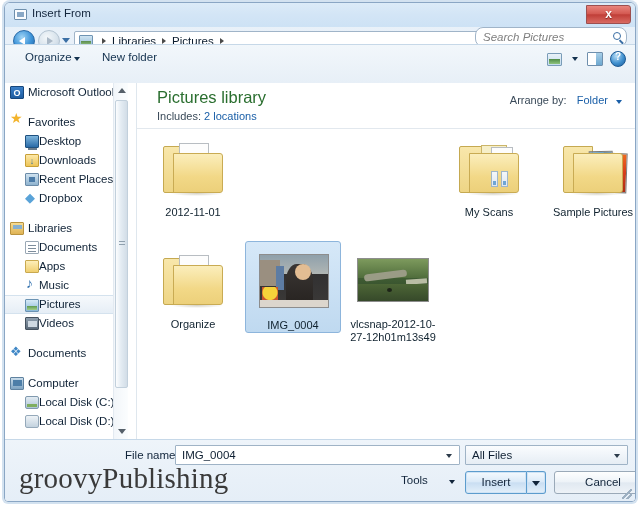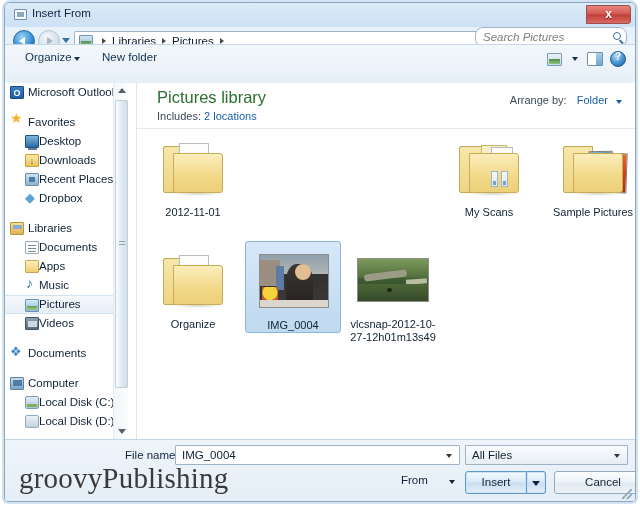--- a/index.html
+++ b/index.html
@@ -667,21 +667,21 @@
     <div class="fn-label">File name:</div>
     <div class="fn-input">
       <span class="val">IMG_0004</span>
       <i class="cv"></i>
     </div>
     <div class="ft-select">
       <span class="val">All Files</span>
       <i class="cv"></i>
     </div>
 
-    <div class="tools-btn">From</div>
+    <div class="tools-btn">Tools</div>
     <i class="tools-caret"></i>
 
     <div class="btn btn-insert">Insert</div>
     <div class="btn-insert-arrow">
       <i></i>
     </div>
     <div class="btn btn-cancel">Cancel</div>
 
     <div class="resize-grip"></div>
   </div>

